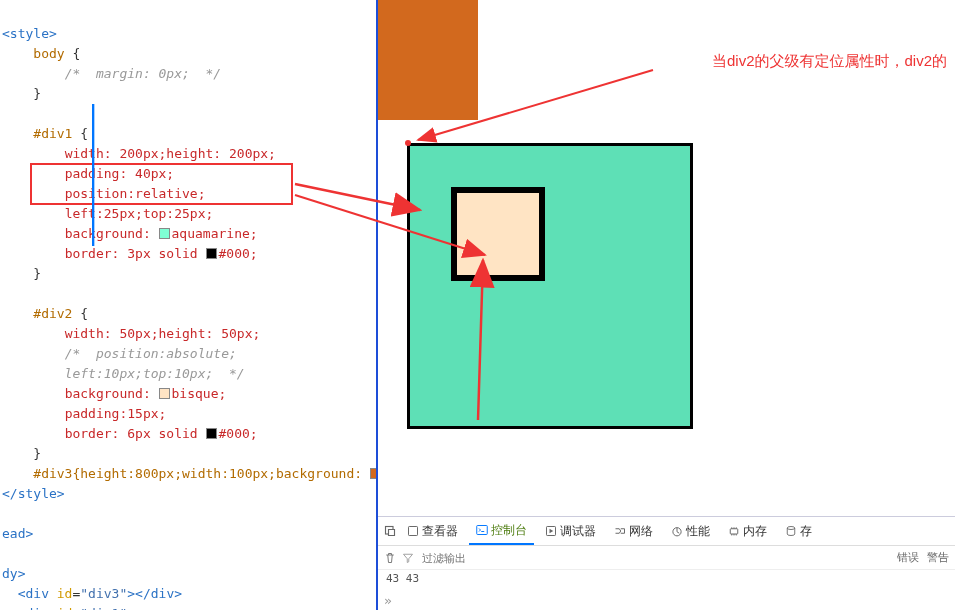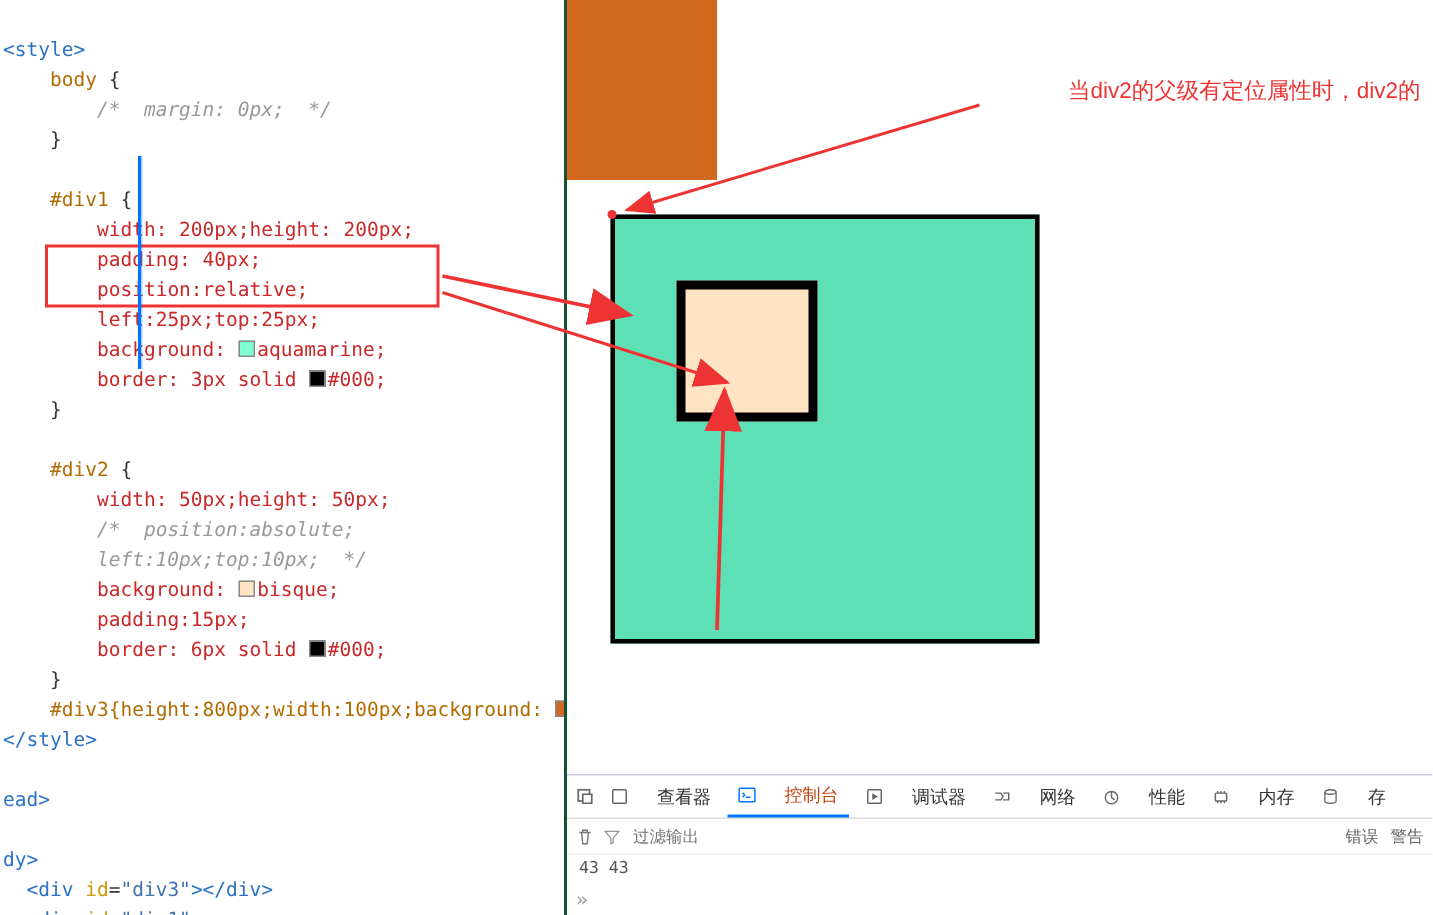--- a/index.html
+++ b/index.html
@@ -1,18 +1,18 @@
 <!DOCTYPE html>
 <html><head>
 <meta charset="utf-8">
 <style>
 * { box-sizing: border-box; }
 body { margin: 0; font-family: Consolas, Menlo, monospace; font-size: 13px; background: #fff; }
 .app { display: flex; width: 955px; height: 610px; }
-.left { width: 378px; border-right: 2px solid #14532d; overflow: hidden; padding: 4px 0 0 0; position: relative; }
+.left { width: 378px; border-right: 2px solid #1d4ed8; overflow: hidden; padding: 4px 0 0 0; position: relative; }
 .right { flex: 1; display: flex; flex-direction: column; position: relative; }
 
 
 .code { white-space: pre; line-height: 20px; color: #333; padding-left: 2px; }
 .tag { color: #2a72c5; }
 .sel { color: #b26b00; }
 .braces { color: #333; }
 .prop { color: #c82829; }
 .val { color: #c82829; }
 .comment { color: #999; font-style: italic; }
@@ -31,22 +31,22 @@
 .div3 { position: absolute; top: 0; left: 0; width: 100px; height: 120px; background: #d2691e; }
 .div1 { position: absolute; left: 29px; top: 143px; width: 286px; height: 286px; background: #5ee0b6; border: 3px solid #000; }
 .div2 { position: absolute; left: 41px; top: 41px; width: 94px; height: 94px; background: #ffe4c4; border: 6px solid #000; }
 .origin-dot { position: absolute; width: 6px; height: 6px; border-radius: 50%; background: #e33; left: 27px; top: 140px; }
 .annot { position: absolute; color: #e33; font-family: "Microsoft YaHei", PingFang SC, sans-serif; font-weight: 500; line-height: 22px; }
 .arrow-svg { position: absolute; top: 0; left: 0; pointer-events: none; }
 
 
 .devtools { height: 75px; border-top: 1px solid #ccd; display: flex; flex-direction: column; font-family: -apple-system, "Segoe UI", sans-serif; font-size: 12px; color: #333; }
 .dt-tabs { display: flex; align-items: center; height: 29px; border-bottom: 1px solid #ddd; padding: 0 6px; gap: 4px; }
-.dt-tab { display: flex; align-items: center; gap: 19px; padding: 0 7px; height: 28px; cursor: pointer; }
-.dt-tab.active { color: #c2410c; border-bottom: 2px solid #0076ff; }
+.dt-tab { display: flex; align-items: center; gap: 3px; padding: 0 7px; height: 28px; cursor: pointer; }
+.dt-tab.active { color: #4d7c0f; border-bottom: 2px solid #0076ff; }
 .dt-icon { width: 12px; height: 12px; }
 .dt-filter { display: flex; align-items: center; height: 24px; border-bottom: 1px solid #eee; padding: 0 6px; gap: 6px; }
 .dt-filter input { border: none; outline: none; font-size: 11px; color: #888; flex: 1; }
 .dt-log { padding: 2px 8px; color: #555; font-family: Consolas, monospace; font-size: 11px; }
 .dt-right { margin-left: auto; display: flex; gap: 8px; color: #666; font-size: 11px; }
 .chev { padding: 2px 6px; color: #999; cursor: pointer; }
 .calc { position: absolute; color: #e33; font-family: "Microsoft YaHei", sans-serif; font-size: 15px; line-height: 22px; }
 </style>
 </head>
 <body>

